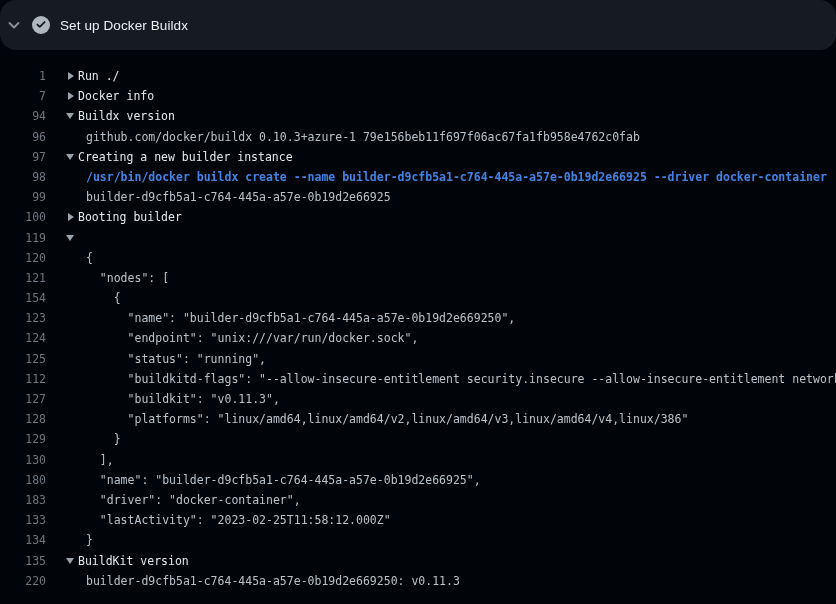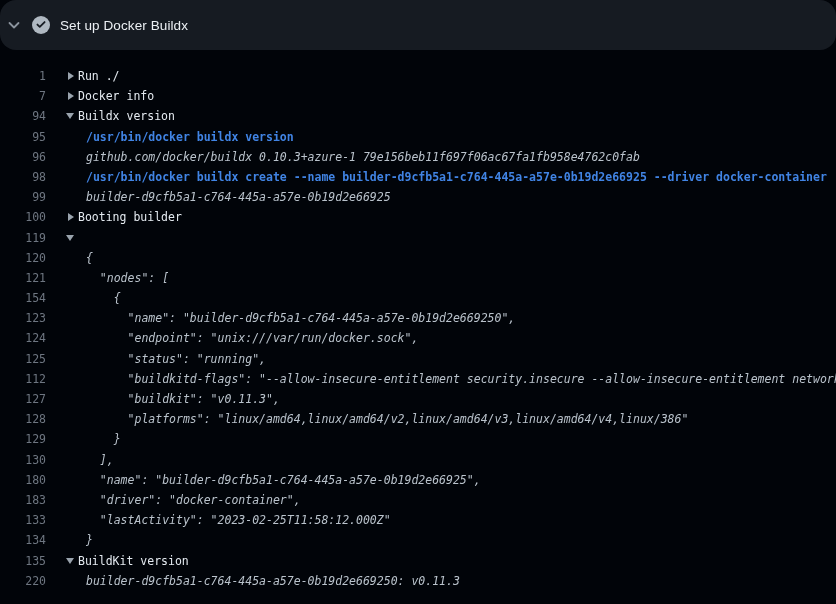--- a/index.html
+++ b/index.html
@@ -34,21 +34,21 @@
   .caret{
     flex:0 0 32px;box-sizing:border-box;
     display:flex;align-items:center;justify-content:flex-end;
     padding-right:4px;
   }
   .tri{width:0;height:0;display:inline-block;}
   .tri-r{border-left:6px solid var(--caret);border-top:4.5px solid transparent;border-bottom:4.5px solid transparent;}
   .tri-d{border-top:6px solid var(--caret);border-left:4.5px solid transparent;border-right:4.5px solid transparent;}
   .txt{flex:0 0 auto;}
   .row.group .txt{color:var(--group-text);cursor:pointer;}
-  .row.output .txt{color:var(--output-text);padding-left:8px;font-style:italic;}
+  .row.output .txt{color:var(--output-text);padding-left:8px;}
   .row.command .txt{color:var(--command);font-weight:700;padding-left:8px;}
 </style>
 </head>
 <body>
 
 <div class="app">
 
   <div class="step-header">
     <span class="chev">
       <svg width="16" height="16" viewBox="0 0 16 16">
@@ -61,22 +61,22 @@
         <path d="M11.2 5.4 L6.9 9.7 L4.8 7.6" stroke="var(--status-check)" stroke-width="1.6" fill="none" stroke-linecap="round" stroke-linejoin="round"></path>
       </svg>
     </span>
     <span class="title">Set up Docker Buildx</span>
   </div>
 
   <div class="log" id="log">
       <div class="row group"><span class="num">1</span><span class="caret"><i class="tri tri-r"></i></span><span class="txt">Run ./</span></div>
       <div class="row group"><span class="num">7</span><span class="caret"><i class="tri tri-r"></i></span><span class="txt">Docker info</span></div>
       <div class="row group"><span class="num">94</span><span class="caret"><i class="tri tri-d"></i></span><span class="txt">Buildx version</span></div>
-      <div class="row command"><span class="num">95</span><span class="caret"></span><span class="txt">/usr/bin/docker buildx version</span></div>
       <div class="row output"><span class="num">96</span><span class="caret"></span><span class="txt">github.com/docker/buildx 0.10.3+azure-1 79e156beb11f697f06ac67fa1fb958e4762c0fab</span></div>
+      <div class="row group"><span class="num">97</span><span class="caret"><i class="tri tri-d"></i></span><span class="txt">Creating a new builder instance</span></div>
       <div class="row command"><span class="num">98</span><span class="caret"></span><span class="txt">/usr/bin/docker buildx create --name builder-d9cfb5a1-c764-445a-a57e-0b19d2e66925 --driver docker-container</span></div>
       <div class="row output"><span class="num">99</span><span class="caret"></span><span class="txt">builder-d9cfb5a1-c764-445a-a57e-0b19d2e66925</span></div>
       <div class="row group"><span class="num">100</span><span class="caret"><i class="tri tri-r"></i></span><span class="txt">Booting builder</span></div>
       <div class="row group"><span class="num">119</span><span class="caret"><i class="tri tri-d"></i></span></div>
       <div class="row output"><span class="num">120</span><span class="caret"></span><span class="txt">{</span></div>
       <div class="row output"><span class="num">121</span><span class="caret"></span><span class="txt">  "nodes": [</span></div>
       <div class="row output"><span class="num">154</span><span class="caret"></span><span class="txt">    {</span></div>
       <div class="row output"><span class="num">123</span><span class="caret"></span><span class="txt">      "name": "builder-d9cfb5a1-c764-445a-a57e-0b19d2e669250",</span></div>
       <div class="row output"><span class="num">124</span><span class="caret"></span><span class="txt">      "endpoint": "unix:///var/run/docker.sock",</span></div>
       <div class="row output"><span class="num">125</span><span class="caret"></span><span class="txt">      "status": "running",</span></div>

